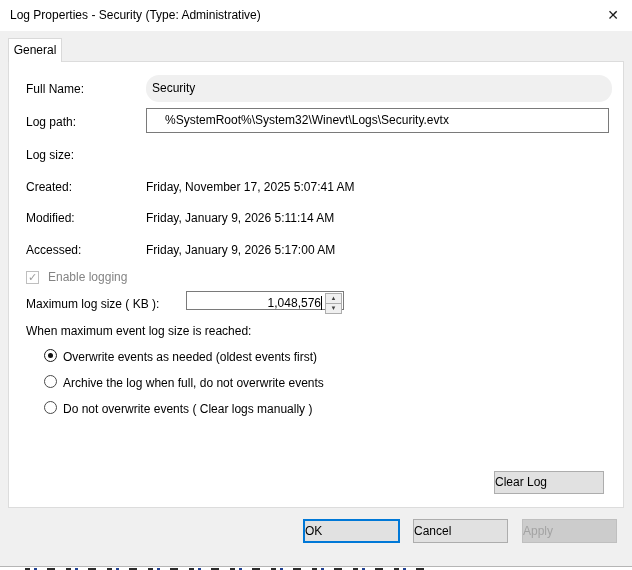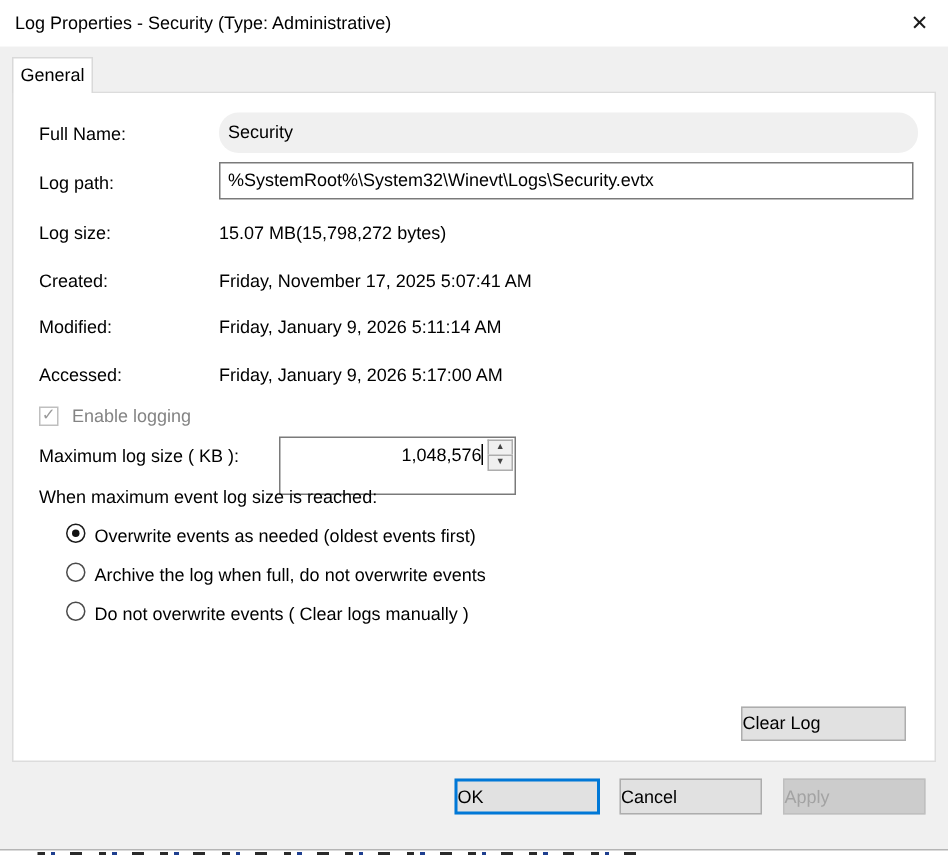--- a/index.html
+++ b/index.html
@@ -52,37 +52,37 @@
   .fullname-field {
     position: absolute; left: 137px; top: 13px;
     width: 466px; height: 27px;
     background: #f0f0f0;
     line-height: 27px; padding-left: 6px; border-radius: 13px;
   }
   .logpath-input {
     position: absolute; left: 137px; top: 46px;
     width: 463px; height: 25px;
     background: #fff; border: 1px solid #7a7a7a;
-    line-height: 23px; padding-left: 5px; white-space: nowrap;
+    line-height: 23px; padding-left: 18px; white-space: nowrap;
     overflow: hidden;
   }
   
   .checkbox {
     position: absolute; left: 17px; top: 209px;
     width: 13px; height: 13px;
     background: #fff; border: 1px solid #bfbfbf;
     color: #9a9a9a; font-size: 11px; line-height: 11px; text-align: center;
   }
   .checkbox-label {
     position: absolute; left: 39px; top: 208px; color: #848484;
   }
   
   .spinbox {
     position: absolute; left: 177px; top: 229px;
-    width: 158px; height: 39px;
+    width: 158px; height: 19px;
     background: #fff; border: 1px solid #7a7a7a;
   }
   .spin-value {
     position: absolute; right: 21px; top: 0; height: 23px;
     line-height: 23px; text-align: right;
   }
   .caret {
     display: inline-block; width: 1px; height: 14px;
     background: #000; vertical-align: -3px; margin-left: 0px;
   }
@@ -154,21 +154,20 @@
 
   <div class="page">
 
     <div class="lbl" style="top:20px;">Full Name:</div>
     <div class="fullname-field">Security</div>
 
     <div class="lbl" style="top:53px;">Log path:</div>
     <div class="logpath-input">%SystemRoot%\System32\Winevt\Logs\Security.evtx</div>
 
     <div class="lbl" style="top:86px;">Log size:</div>
-    <div class="val" style="top:86px;">15.07 MB(15,798,272 bytes)</div>
 
     <div class="lbl" style="top:118px;">Created:</div>
     <div class="val" style="top:118px;">Friday, November 17, 2025 5:07:41 AM</div>
 
     <div class="lbl" style="top:149px;">Modified:</div>
     <div class="val" style="top:149px;">Friday, January 9, 2026 5:11:14 AM</div>
 
     <div class="lbl" style="top:181px;">Accessed:</div>
     <div class="val" style="top:181px;">Friday, January 9, 2026 5:17:00 AM</div>
 

